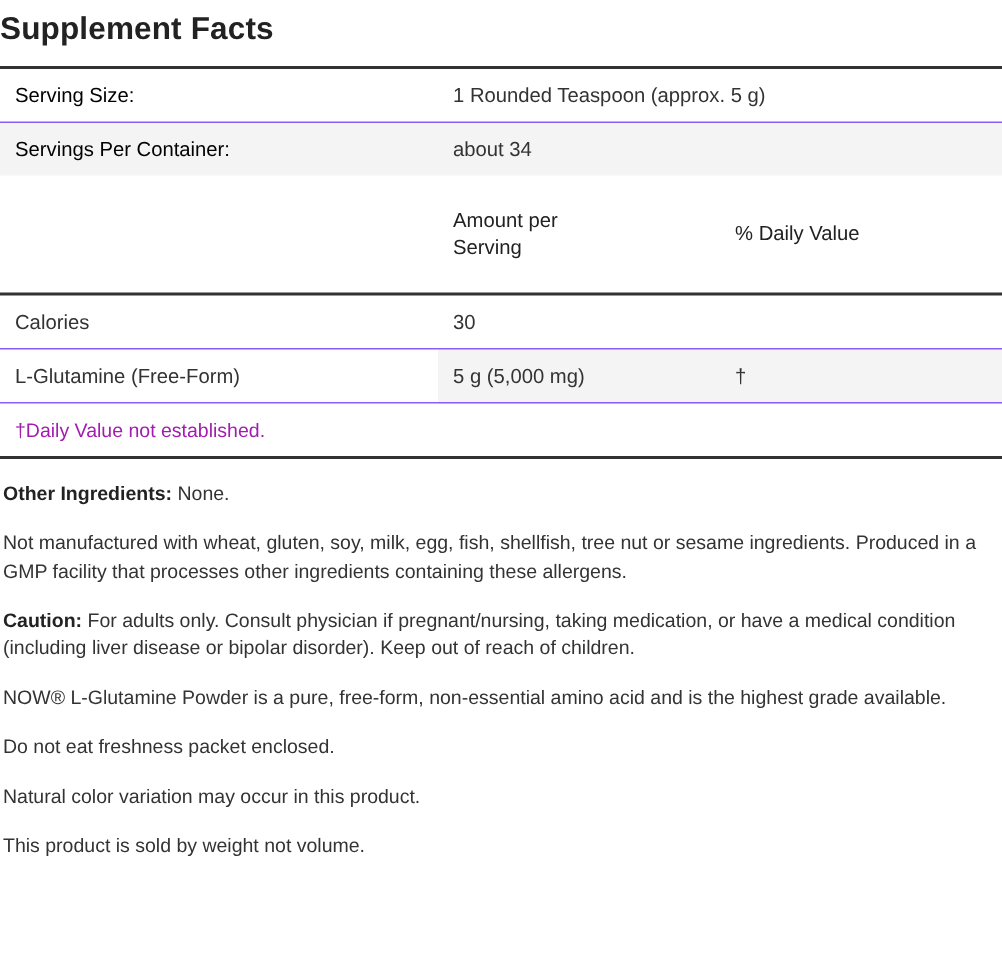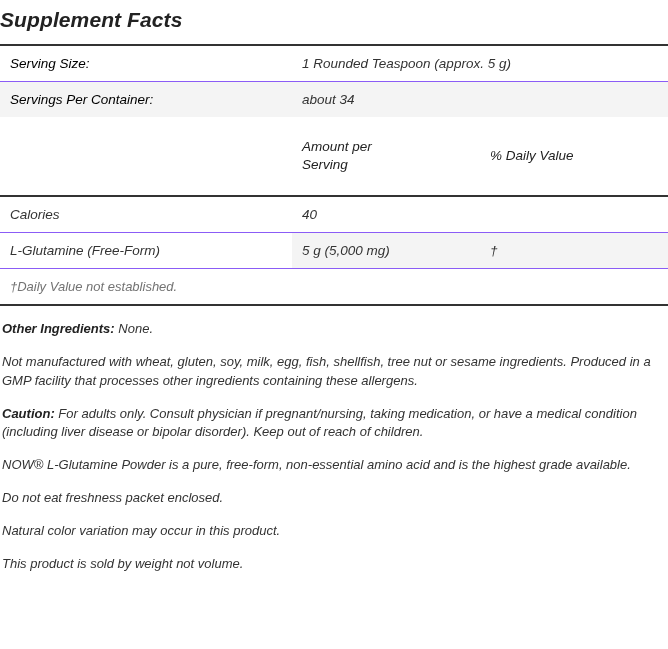--- a/index.html
+++ b/index.html
@@ -11,21 +11,20 @@
     width: 668px;
     height: 649px;
     font-family: "Liberation Sans", sans-serif;
     color: #333333;
     font-size: 13.5px;
     overflow: hidden;
   }
   .page {
     padding: 0 0 0 0;
     box-sizing: border-box;
-    font-style: italic;
   }
   .title {
     font-size: 21px;
     font-weight: bold;
     color: #222222;
     margin: 8px 0 12px 0;
     padding: 0 0 0 0;
     letter-spacing: 0.1px;
   }
   table.facts {
@@ -61,21 +60,21 @@
     text-align: center;
     vertical-align: bottom;
     padding-bottom: 8px;
     line-height: 1.35;
   }
   .amount-val { text-align: center; }
   .dv-val { text-align: center; }
   .dagger-note {
     padding: 8px 10px 14px 10px;
     font-size: 13px;
-    color: #737373;
+    color: #a21caf;
   }
   .footnotes {
     border-top: 2px solid #333333;
     margin-top: 0;
     padding-top: 14px;
   }
   .fn-p {
     margin: 0 0 14px 2px;
     line-height: 1.45;
     font-size: 13px;
@@ -104,21 +103,21 @@
       <tr>
         <td class="col-label" style="height:58px;"></td>
         <td class="col-amount head-cell">
           <span>Amount per</span><br>
           <span>Serving</span>
         </td>
         <td class="col-dv head-cell">% Daily Value</td>
       </tr>
       <tr class="rule-thick">
         <td class="col-label">Calories</td>
-        <td class="col-amount amount-val">40</td>
+        <td class="col-amount amount-val">30</td>
         <td class="col-dv dv-val"></td>
       </tr>
       <tr class="rule-thin">
         <td class="col-label">L-Glutamine (Free-Form)</td>
         <td class="col-amount amount-val shaded">5 g (5,000 mg)</td>
         <td class="col-dv dv-val shaded">†</td>
       </tr>
       <tr class="rule-thin">
         <td colspan="3" class="dagger-note">†Daily Value not established.</td>
       </tr>

